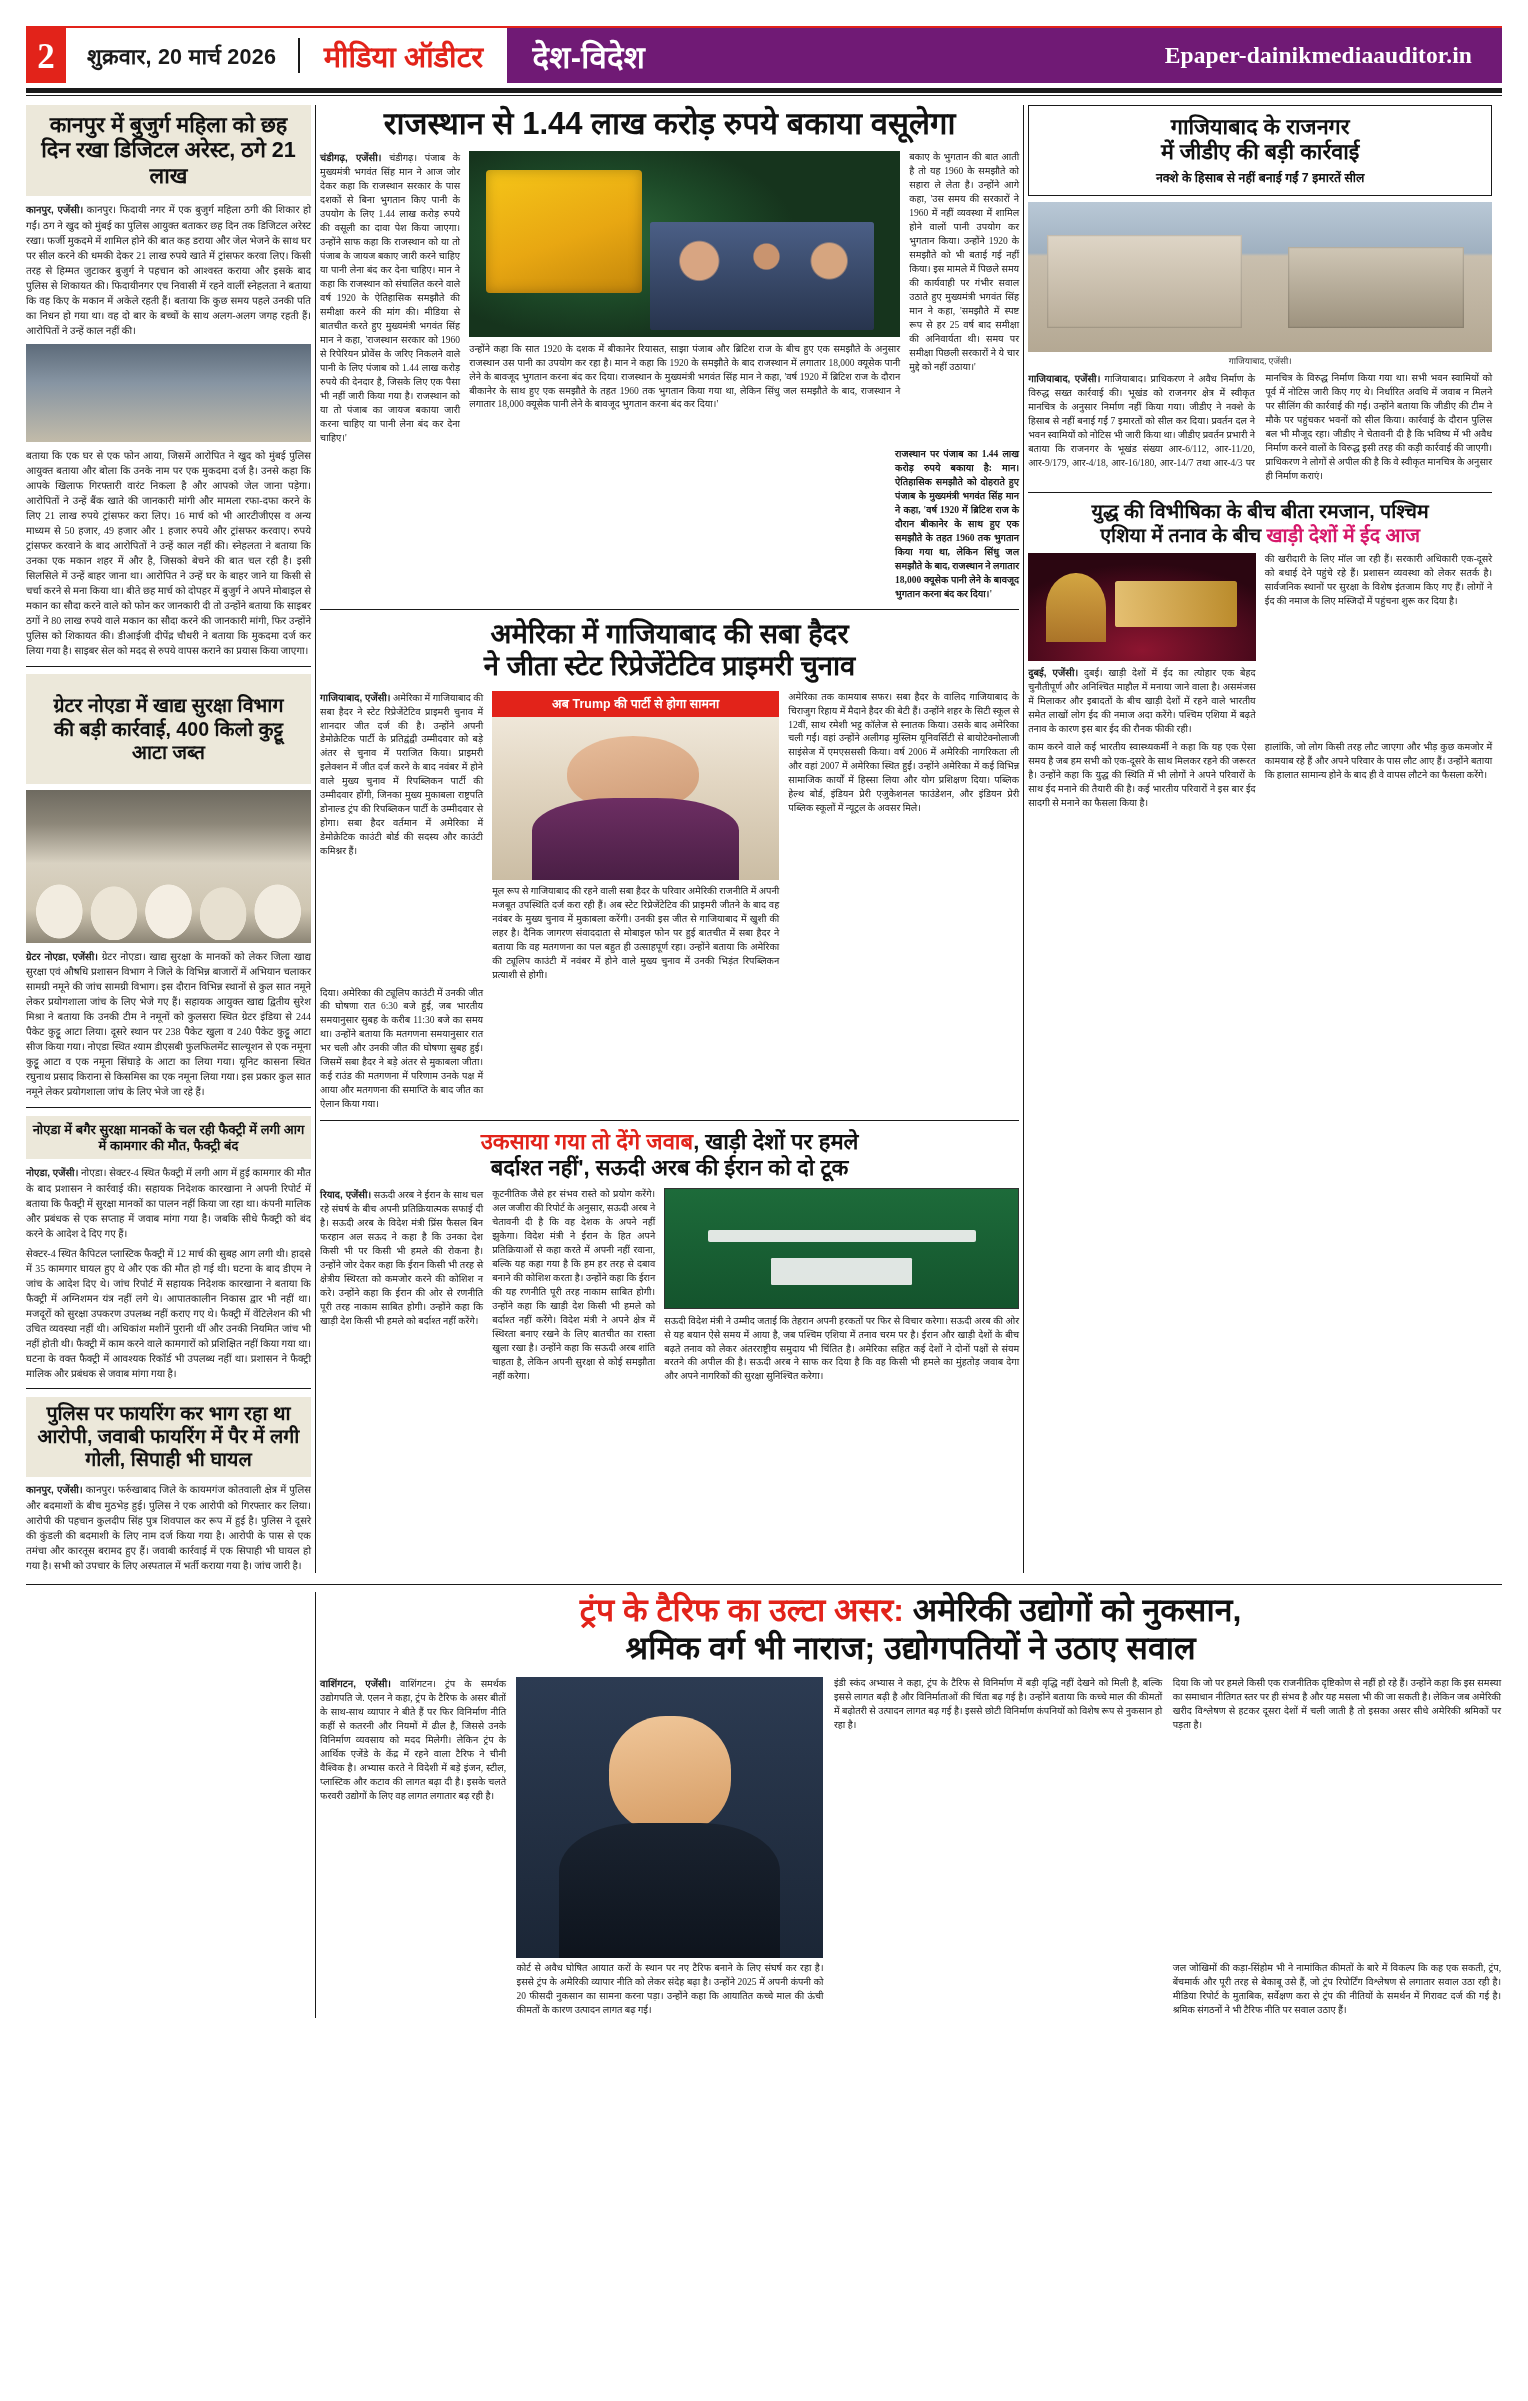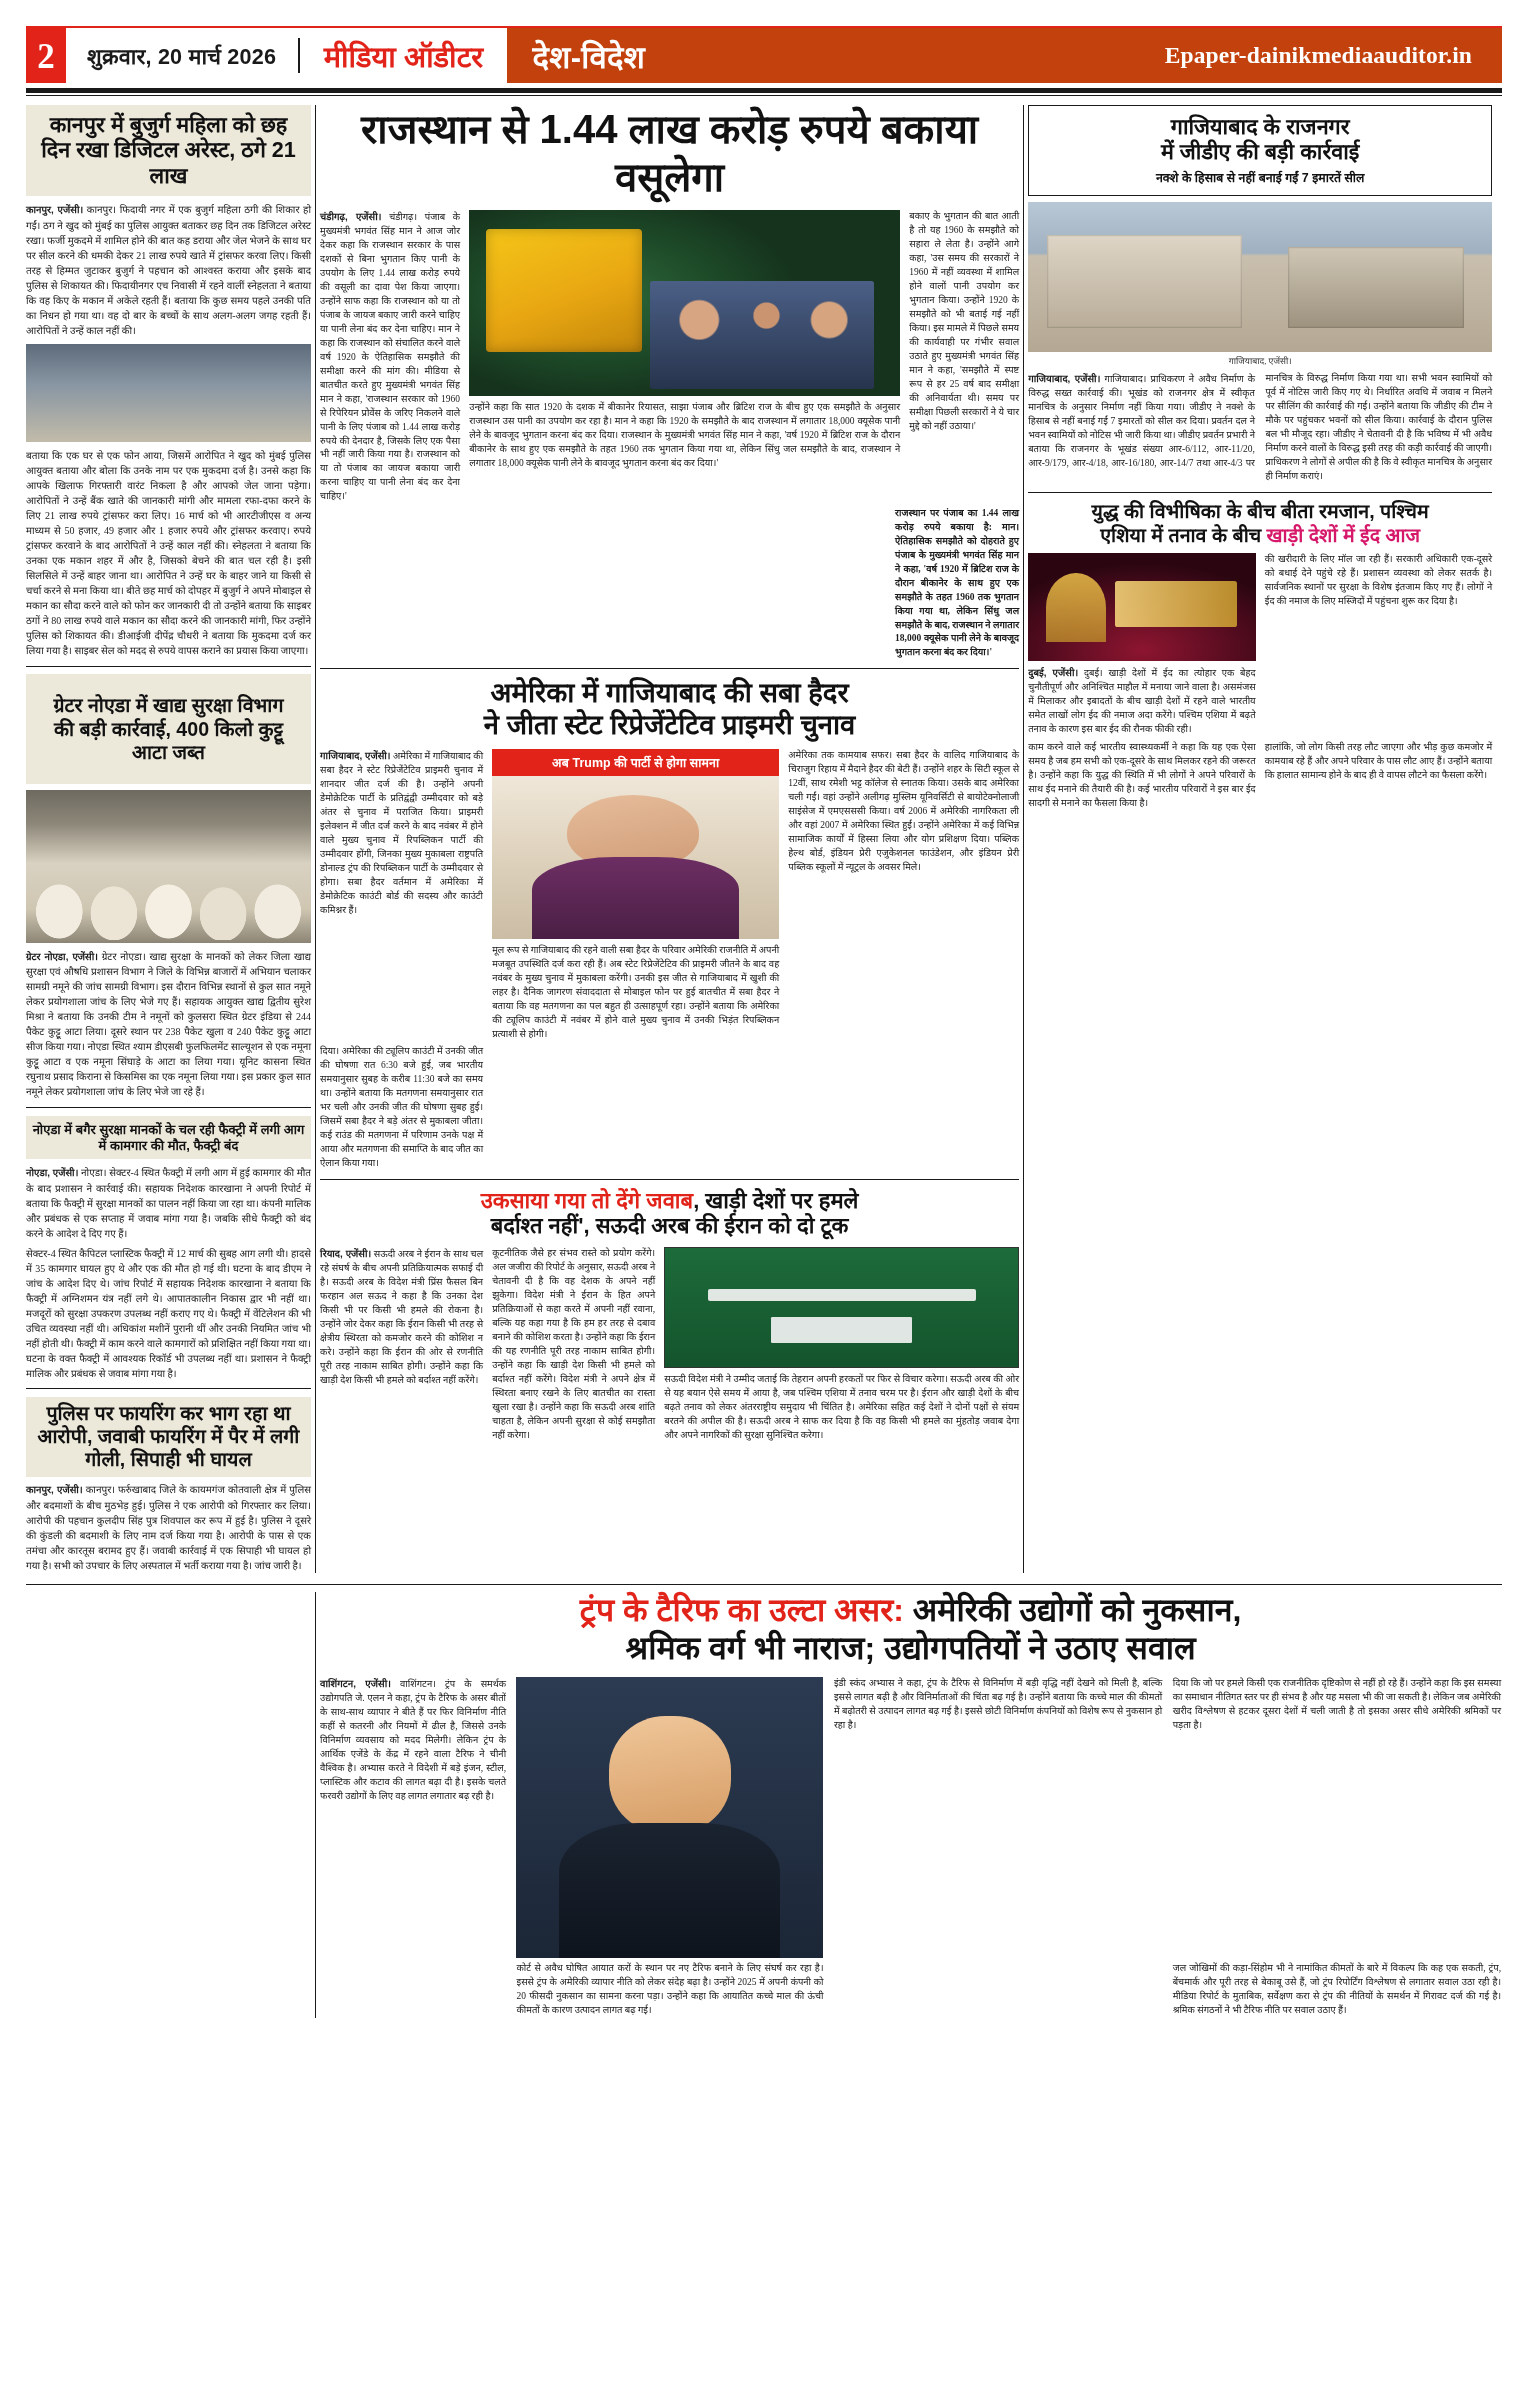--- a/index.html
+++ b/index.html
@@ -36,21 +36,21 @@
     letter-spacing:0.2px;
   }
   .mh-sep{ width:2px; background:#1a1a1a; margin:10.4px 0; }
   .mh-brand{
     flex:0 0 auto; padding:0 23.5px;
     display:flex; align-items:center;
     font-family:"Liberation Sans", sans-serif;
     font-weight:bold; font-size:29px; color:#e2231a;
   }
   .mh-red{
-    flex:1 1 auto; background:#c2410c; color:#ffffff;
+    flex:1 1 auto; background:#701a75; color:#ffffff;
     display:flex; align-items:center; justify-content:space-between;
     padding:0 30px 0 26px;
   }
   .mh-section{
     font-family:"Liberation Sans", sans-serif;
     font-weight:bold; font-size:31px; letter-spacing:0.3px;
   }
   .mh-site{
     font-family:"Liberation Serif", serif;
     font-weight:bold; font-size:23.5px; letter-spacing:0.1px;
@@ -288,21 +288,21 @@
         <span class="byline">कानपुर, एजेंसी।</span>
         <span>कानपुर। फर्रुखाबाद जिले के कायमगंज कोतवाली क्षेत्र में पुलिस और बदमाशों के बीच मुठभेड़ हुई। पुलिस ने एक आरोपी को गिरफ्तार कर लिया। आरोपी की पहचान कुलदीप सिंह पुत्र शिवपाल कर रूप में हुई है। पुलिस ने दूसरे की कुंडली की बदमाशी के लिए नाम दर्ज किया गया है। आरोपी के पास से एक तमंचा और कारतूस बरामद हुए हैं। जवाबी कार्रवाई में एक सिपाही भी घायल हो गया है। सभी को उपचार के लिए अस्पताल में भर्ती कराया गया है। जांच जारी है।</span>
       </div>
     </div>
 
     <div class="vline"></div>
 
     <div>
 
       <div>
-        <div class="hl" style="font-size:40px;line-height:1.2;">राजस्थान से 1.44 लाख करोड़ रुपये बकाया वसूलेगा</div>
+        <div class="hl" style="font-size:31px;line-height:1.2;">राजस्थान से 1.44 लाख करोड़ रुपये बकाया वसूलेगा</div>
 
         <div style="display:grid;grid-template-columns:140px 431px 1fr;gap:9.1px;margin-top:9.1px;">
           <div class="txt small">
             <span class="byline">चंडीगढ़, एजेंसी।</span>
             <span>चंडीगढ़। पंजाब के मुख्यमंत्री भगवंत सिंह मान ने आज जोर देकर कहा कि राजस्थान सरकार के पास दशकों से बिना भुगतान किए पानी के उपयोग के लिए 1.44 लाख करोड़ रुपये की वसूली का दावा पेश किया जाएगा। उन्होंने साफ कहा कि राजस्थान को या तो पंजाब के जायज बकाए जारी करने चाहिए या पानी लेना बंद कर देना चाहिए। मान ने कहा कि राजस्थान को संचालित करने वाले वर्ष 1920 के ऐतिहासिक समझौते की समीक्षा करने की मांग की। मीडिया से बातचीत करते हुए मुख्यमंत्री भगवंत सिंह मान ने कहा, 'राजस्थान सरकार को 1960 से रिपेरियन प्रोवेंस के जरिए निकलने वाले पानी के लिए पंजाब को 1.44 लाख करोड़ रुपये की देनदार है, जिसके लिए एक पैसा भी नहीं जारी किया गया है। राजस्थान को या तो पंजाब का जायज बकाया जारी करना चाहिए या पानी लेना बंद कर देना चाहिए।'</span>
           </div>
           <div>
             <div class="photo ph-cm" style="height:186px;"></div>
             <div class="txt small" style="margin-top:5.2px;">उन्होंने कहा कि सात 1920 के दशक में बीकानेर रियासत, साझा पंजाब और ब्रिटिश राज के बीच हुए एक समझौते के अनुसार राजस्थान उस पानी का उपयोग कर रहा है। मान ने कहा कि 1920 के समझौते के बाद राजस्थान में लगातार 18,000 क्यूसेक पानी लेने के बावजूद भुगतान करना बंद कर दिया। राजस्थान के मुख्यमंत्री भगवंत सिंह मान ने कहा, 'वर्ष 1920 में ब्रिटिश राज के दौरान बीकानेर के साथ हुए एक समझौते के तहत 1960 तक भुगतान किया गया था, लेकिन सिंधु जल समझौते के बाद, राजस्थान ने लगातार 18,000 क्यूसेक पानी लेने के बावजूद भुगतान करना बंद कर दिया।'</div>
           </div>

